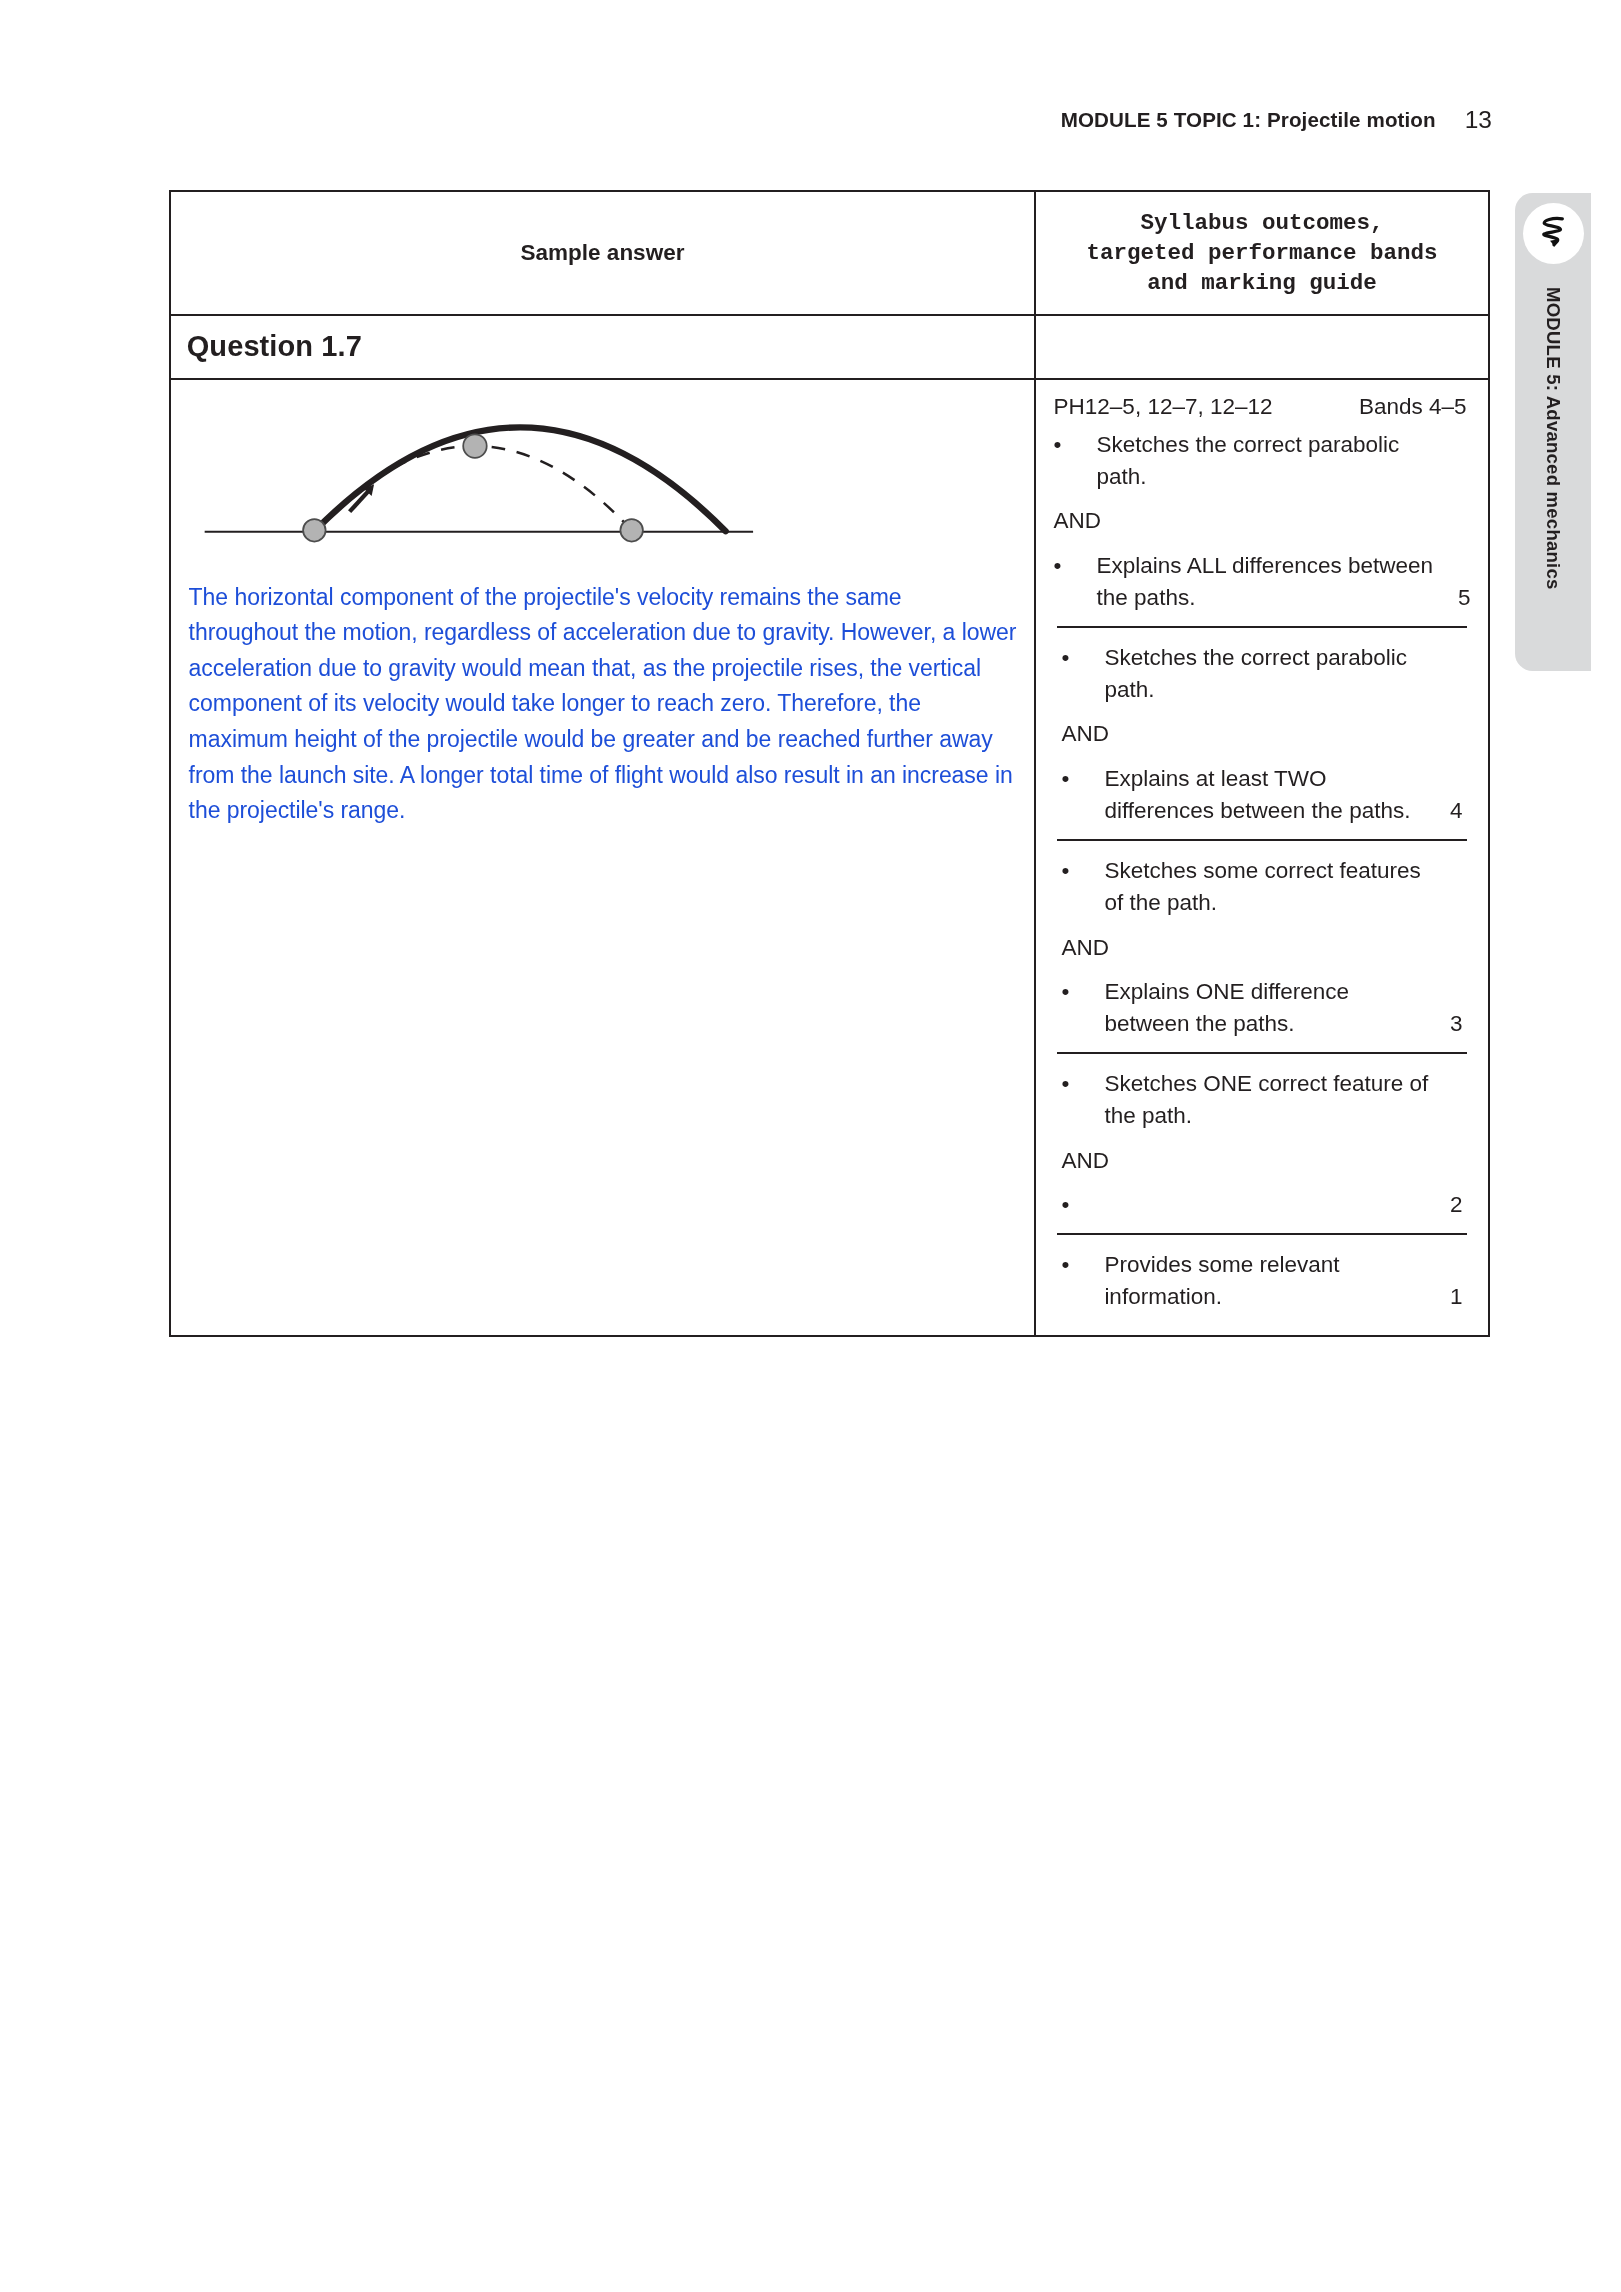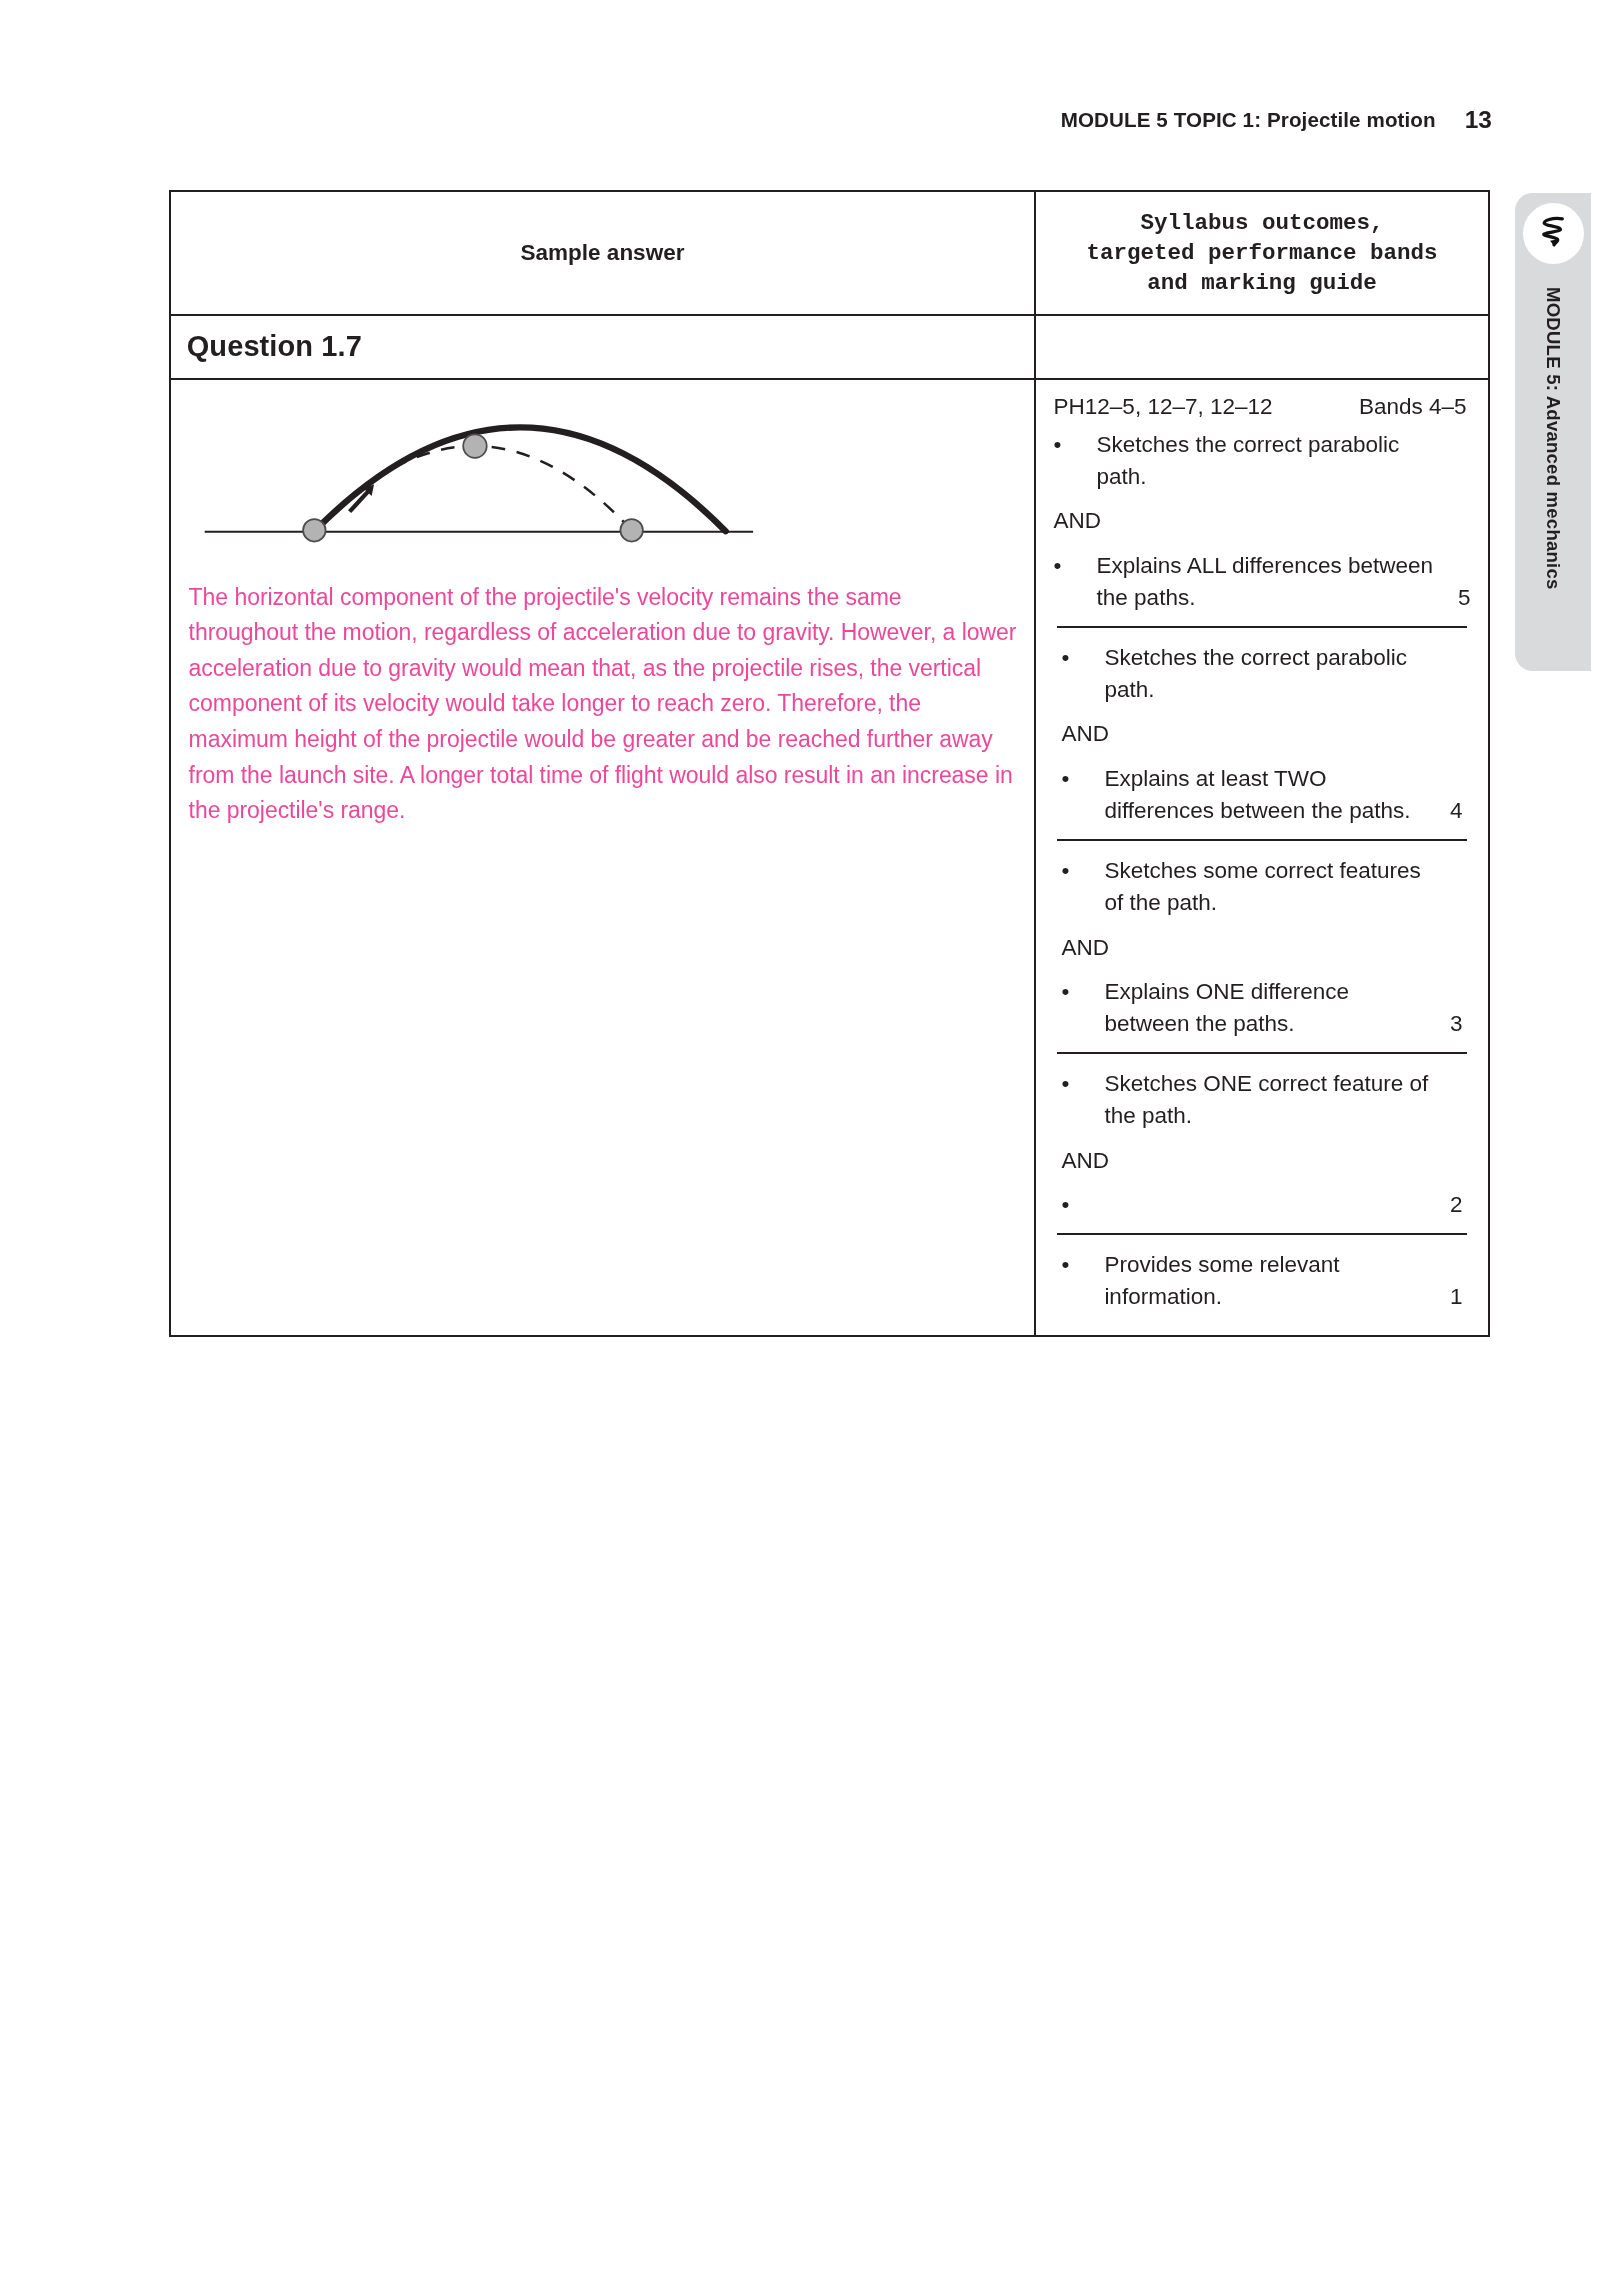--- a/index.html
+++ b/index.html
@@ -27,21 +27,21 @@
   }
   .runhead-title {
     font-size: 20.6px;
     font-weight: bold;
     letter-spacing: 0.1px;
     color: #231f20;
     white-space: nowrap;
   }
   .runhead-page {
     font-size: 24.5px;
-    font-weight: bold;
+    font-weight: normal;
     color: #231f20;
   }
 
   
   .side-tab {
     position: absolute;
     left: 1515px;
     top: 193px;
     width: 76px;
     height: 478px;
@@ -149,21 +149,21 @@
     font-size: 22.5px;
     color: #231f20;
     margin: 2px 0 0 0;
     padding-left: 19.6px;
   }
 
   
   .answer-text {
     font-size: 23px;
     line-height: 1.545;
-    color: #ec4899;
+    color: #1d4ed8;
     margin-top: 21.6px;
     letter-spacing: -0.05px;
   }
 
   
   .outcome-line {
     display: flex;
     justify-content: space-between;
     font-size: 22.5px;
     color: #231f20;

